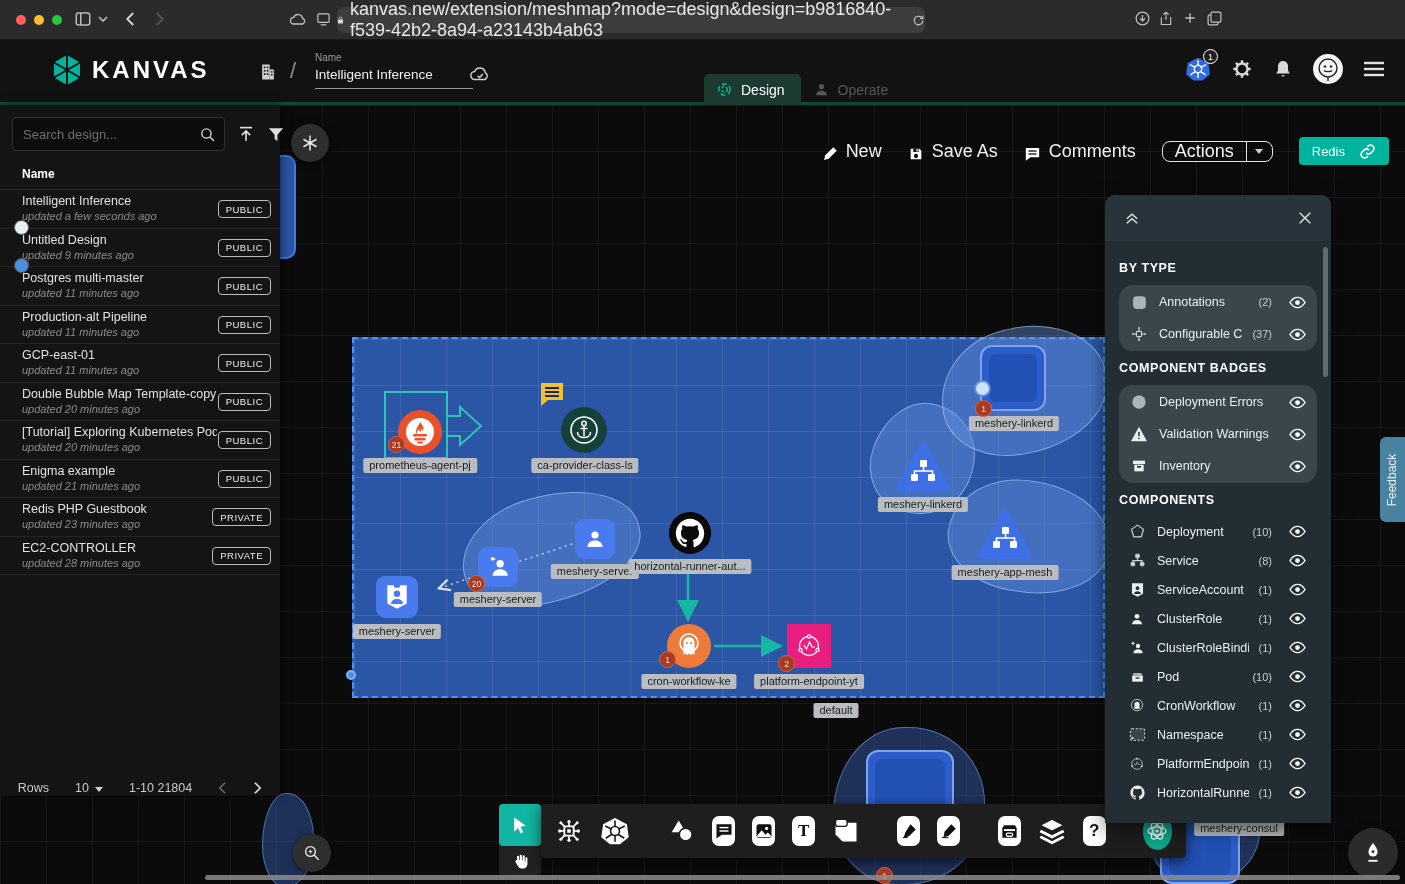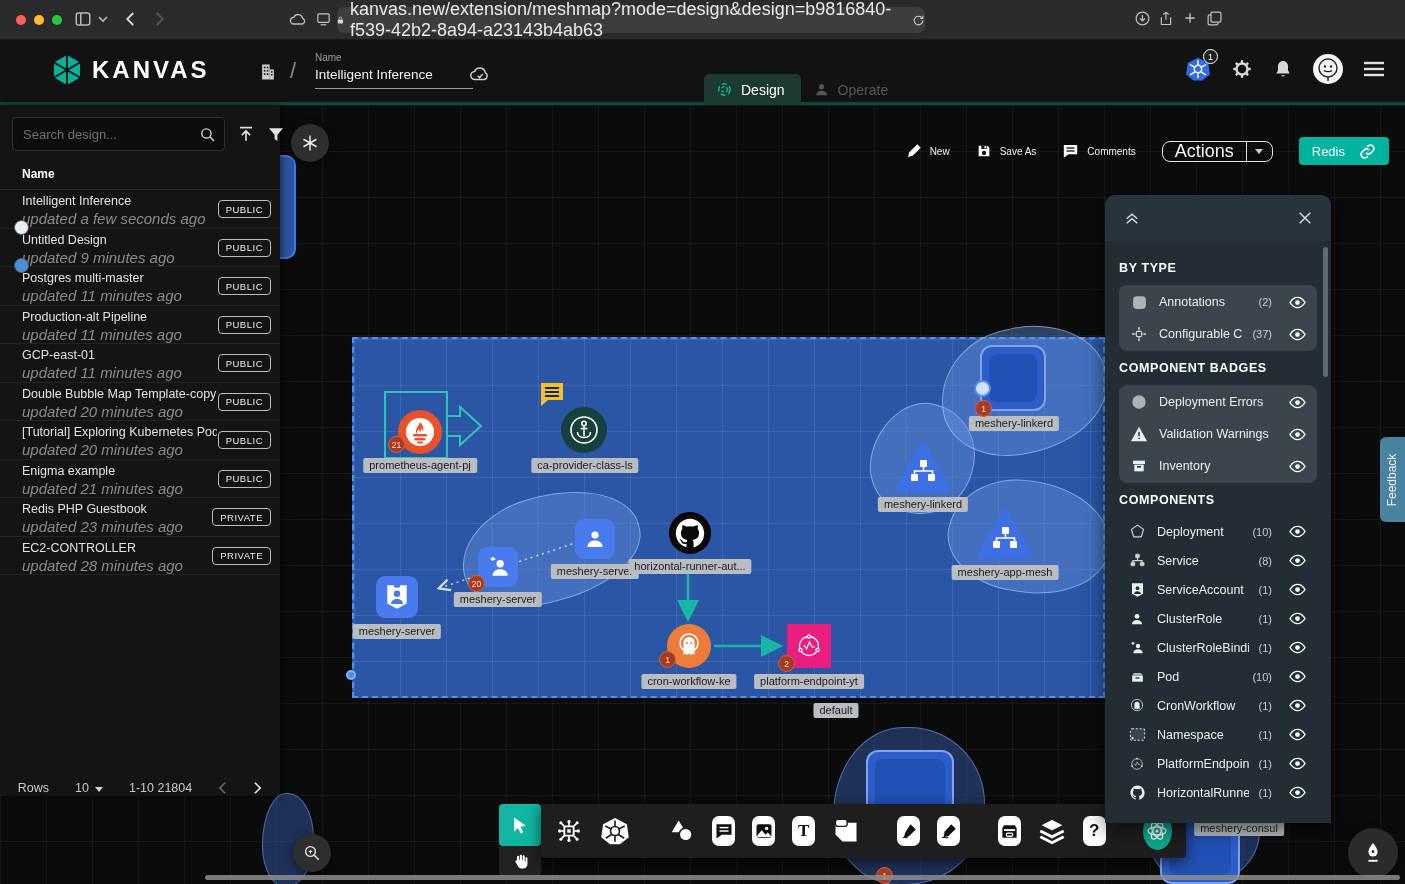--- a/index.html
+++ b/index.html
@@ -81,21 +81,21 @@
   #tool-cursor { width:42px; height:42px; background:#11b5a2; border-radius:4px; display:flex;
     align-items:center; justify-content:center; }
   #tool-hand { width:42px; height:30px; background:#222; border-radius:0 0 4px 4px; display:flex;
     align-items:center; justify-content:center; }
   .circ-btn { position:absolute; background:#2e2e2e; border-radius:50%; display:flex;
     align-items:center; justify-content:center; z-index:11; box-shadow:0 2px 8px rgba(0,0,0,.5); }
 
   
   #actbar { position:absolute; top:32px; right:16px; display:flex; align-items:center; gap:26px;
     z-index:9; }
-  .act-item { display:flex; align-items:center; gap:8px; color:#f0f0f0; font-size:10px; }
+  .act-item { display:flex; align-items:flex-end; gap:8px; color:#f0f0f0; font-size:18px; }
   #actions-btn { display:flex; align-items:center; border:1px solid #e3e3e3; border-radius:8px;
     height:21px; color:#f5f5f5; font-size:18px; }
   #actions-btn .lbl { padding:0 12px; }
   #actions-btn .caret { border-left:1px solid #e3e3e3; width:26px; height:100%; display:flex;
     align-items:center; justify-content:center; }
   #share-btn { display:flex; align-items:center; gap:14px; background:#00b39f; border-radius:4px;
     height:28px; padding:0 13px; color:#fff; font-size:13px; }
 
   #feedback { position:absolute; left:1100px; top:332px; width:25px; height:85px; background:#4a82a2;
     border-radius:6px 0 0 6px; z-index:12; display:flex; align-items:center; justify-content:center; }
@@ -109,38 +109,38 @@
   #sb-search-row { display:flex; align-items:center; padding:12px 10px 8px 12px; gap:12px; }
   #sb-search { flex:1; height:34px; background:#0d0d0d; border:1px solid #303030; border-radius:4px;
     display:flex; align-items:center; padding:0 8px 0 10px; }
   #sb-search input { flex:1; background:transparent; border:none; outline:none; color:#cfcfcf;
     font-size:13px; font-family:inherit; }
   #sb-search input::placeholder { color:#6f6f6f; }
   #sb-namehdr { color:#fff; font-size:12px; font-weight:bold; padding:8px 0 8px 22px;
     border-bottom:1px solid #2a2a2a; }
   .sb-row { height:38.5px; border-bottom:1px solid #242424; position:relative; padding:4px 10px 0 22px; }
   .sb-name { color:#e2e2e2; font-size:12.5px; white-space:nowrap; overflow:hidden; max-width:195px; }
-  .sb-upd { color:#8b8b8b; font-size:15px; font-style:italic; margin-top:2px; }
+  .sb-upd { color:#8b8b8b; font-size:11px; font-style:italic; margin-top:2px; }
   .sb-badge { position:absolute; right:9px; top:10px; border:1px solid #bdbdbd; border-radius:4px;
     color:#ececec; font-size:9.5px; letter-spacing:.5px; padding:2.5px 7px; }
   #sb-pagination { position:absolute; left:0; bottom:0; width:100%; display:flex; align-items:flex-start;
     justify-content:center; gap:26px; color:#c9c9c9; font-size:12.5px; }
   .caret-down { width:0; height:0; border-left:4.5px solid transparent; border-right:4.5px solid transparent;
     border-top:5px solid #cfcfcf; display:inline-block; margin-left:6px; }
   .mini-avatar { position:absolute; left:14px; bottom:-7px; width:15px; height:15px; border-radius:50%;
     border:1px solid #555; z-index:2; }
 
   
   #panel { position:absolute; left:1105px; top:195px; width:226px; height:628px; background:#232e34;
     border-radius:10px 10px 0 0; z-index:16; box-shadow:0 6px 20px rgba(0,0,0,.55); overflow:hidden; }
   #panel-head { height:46px; display:flex; align-items:center; justify-content:space-between;
     padding:0 18px; background:#28343b; }
   #panel-body { padding:10px 14px 0 14px; }
   .p-sec-title { color:#fff; font-size:12.5px; font-weight:bold; letter-spacing:.6px; margin:10px 0 10px; }
-  .p-group { background:#3a454c; border-radius:8px; padding:1px 0; margin-bottom:4px; }
+  .p-group { background:#3a454c; border-radius:14px; padding:1px 0; margin-bottom:4px; }
   .p-row { height:32px; display:flex; align-items:center; padding:0 10px; gap:10px; }
   .p-row.slim { height:29px; padding:0 10px 0 8px; }
   .p-label { flex:1; color:#e9eef1; font-size:12.5px; white-space:nowrap; overflow:hidden; }
   .p-count { color:#c3cdd2; font-size:11px; margin-right:6px; }
   .p-ic { width:20px; display:flex; justify-content:center; }
   #panel-scroll { position:absolute; right:3px; top:52px; width:5px; height:130px; background:#5f6b72;
     border-radius:3px; }
 
   #hbar { position:absolute; left:205px; top:875px; width:1195px; height:5px; background:#8d8d8d;
     border-radius:3px; z-index:20; opacity:.85; }

